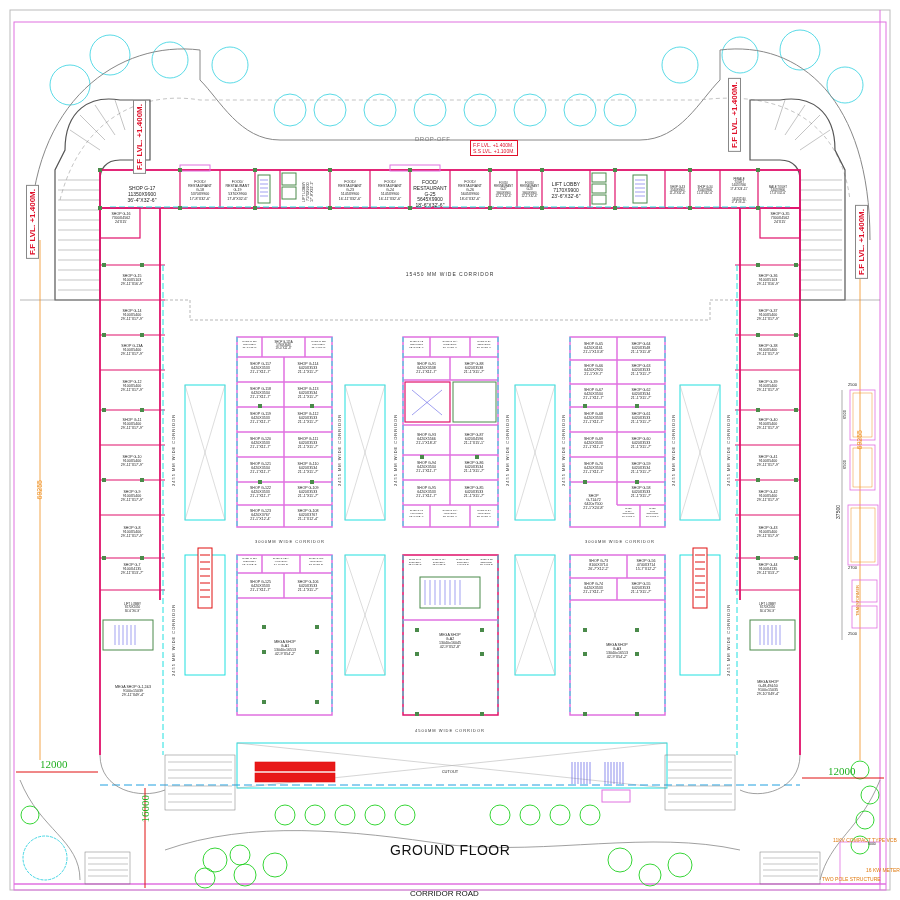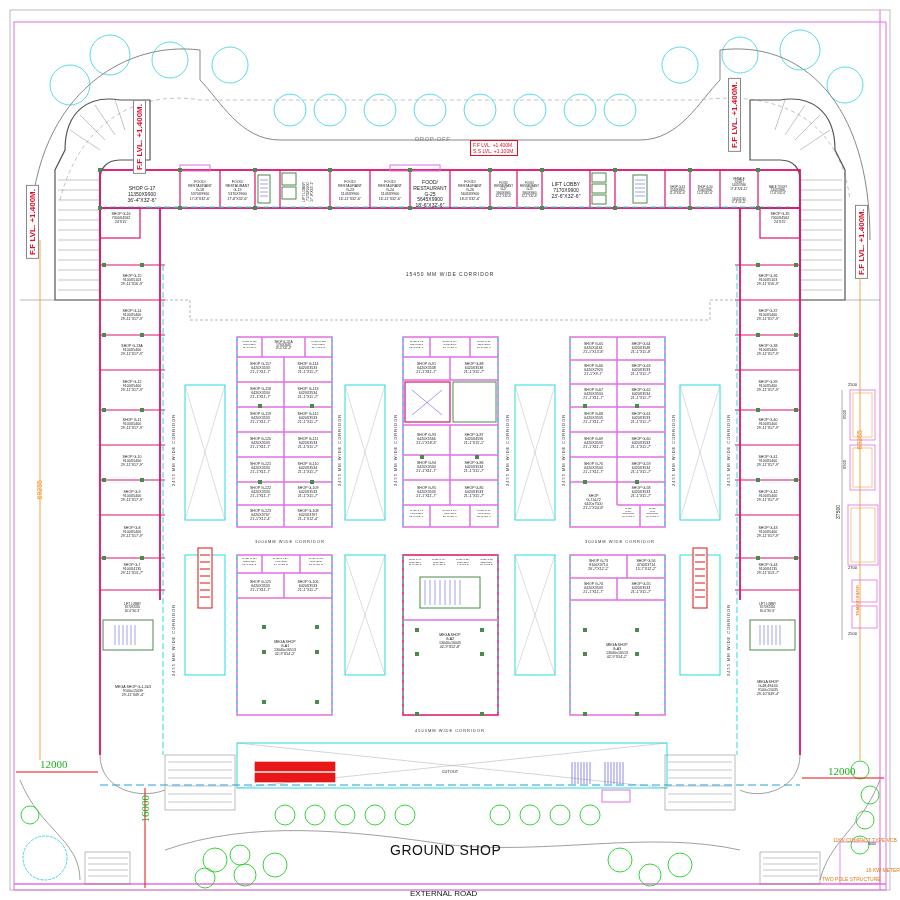--- a/index.html
+++ b/index.html
@@ -892,15 +892,15 @@
 <div class="lbl" style="left:848px;top:632px;font-size:4px;">2500</div>
 
 <div class="tiny-o" style="left:833px;top:838px;">11KV COMPACT
 TYPE VCB</div>
 <div class="tiny-o" style="left:822px;top:877px;">TWO POLE
 STRUCTURE</div>
 <div class="tiny-o" style="left:866px;top:868px;">16 KW
 METER</div>
 <div class="lbl" style="left:868px;top:842px;font-size:3.5px;">3000</div>
 
-<div class="title" style="left:390px;top:842px;">GROUND SHOP</div>
-<div class="road" style="left:410px;top:889px;">EXTERNAL ROAD</div>
+<div class="title" style="left:390px;top:842px;">GROUND FLOOR</div>
+<div class="road" style="left:410px;top:889px;">CORRIDOR ROAD</div>
 </div>
 
 </body></html>

